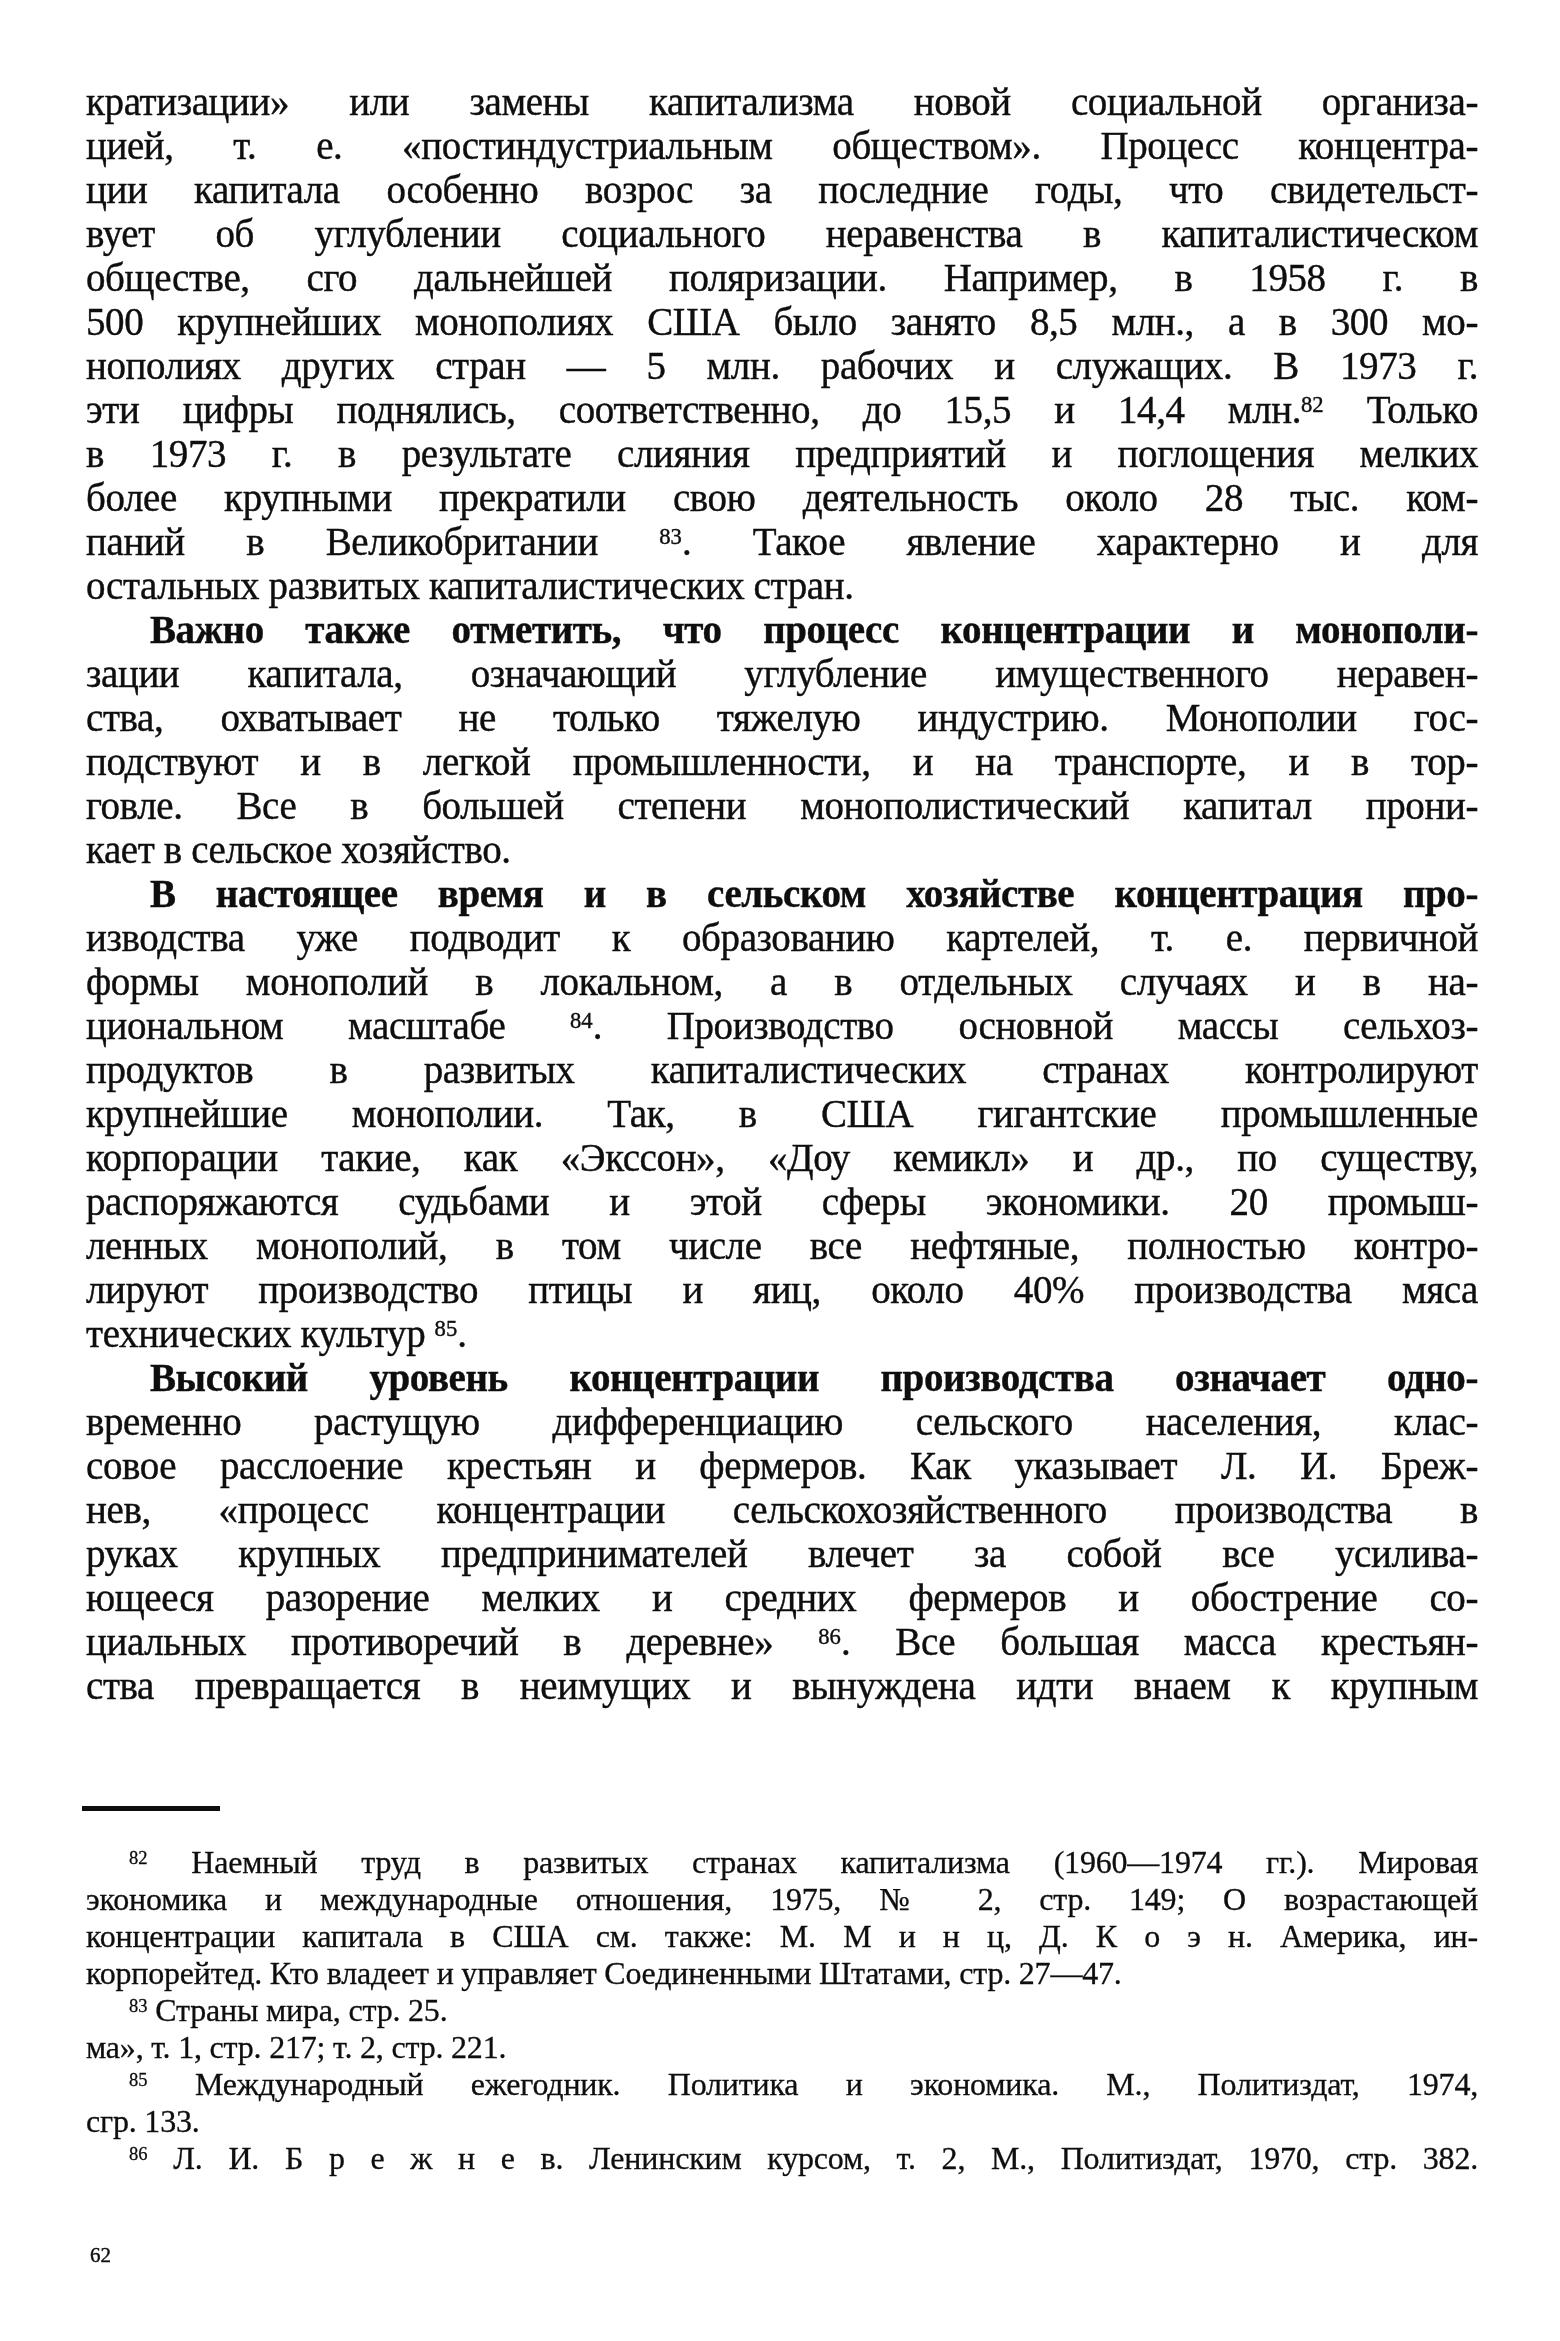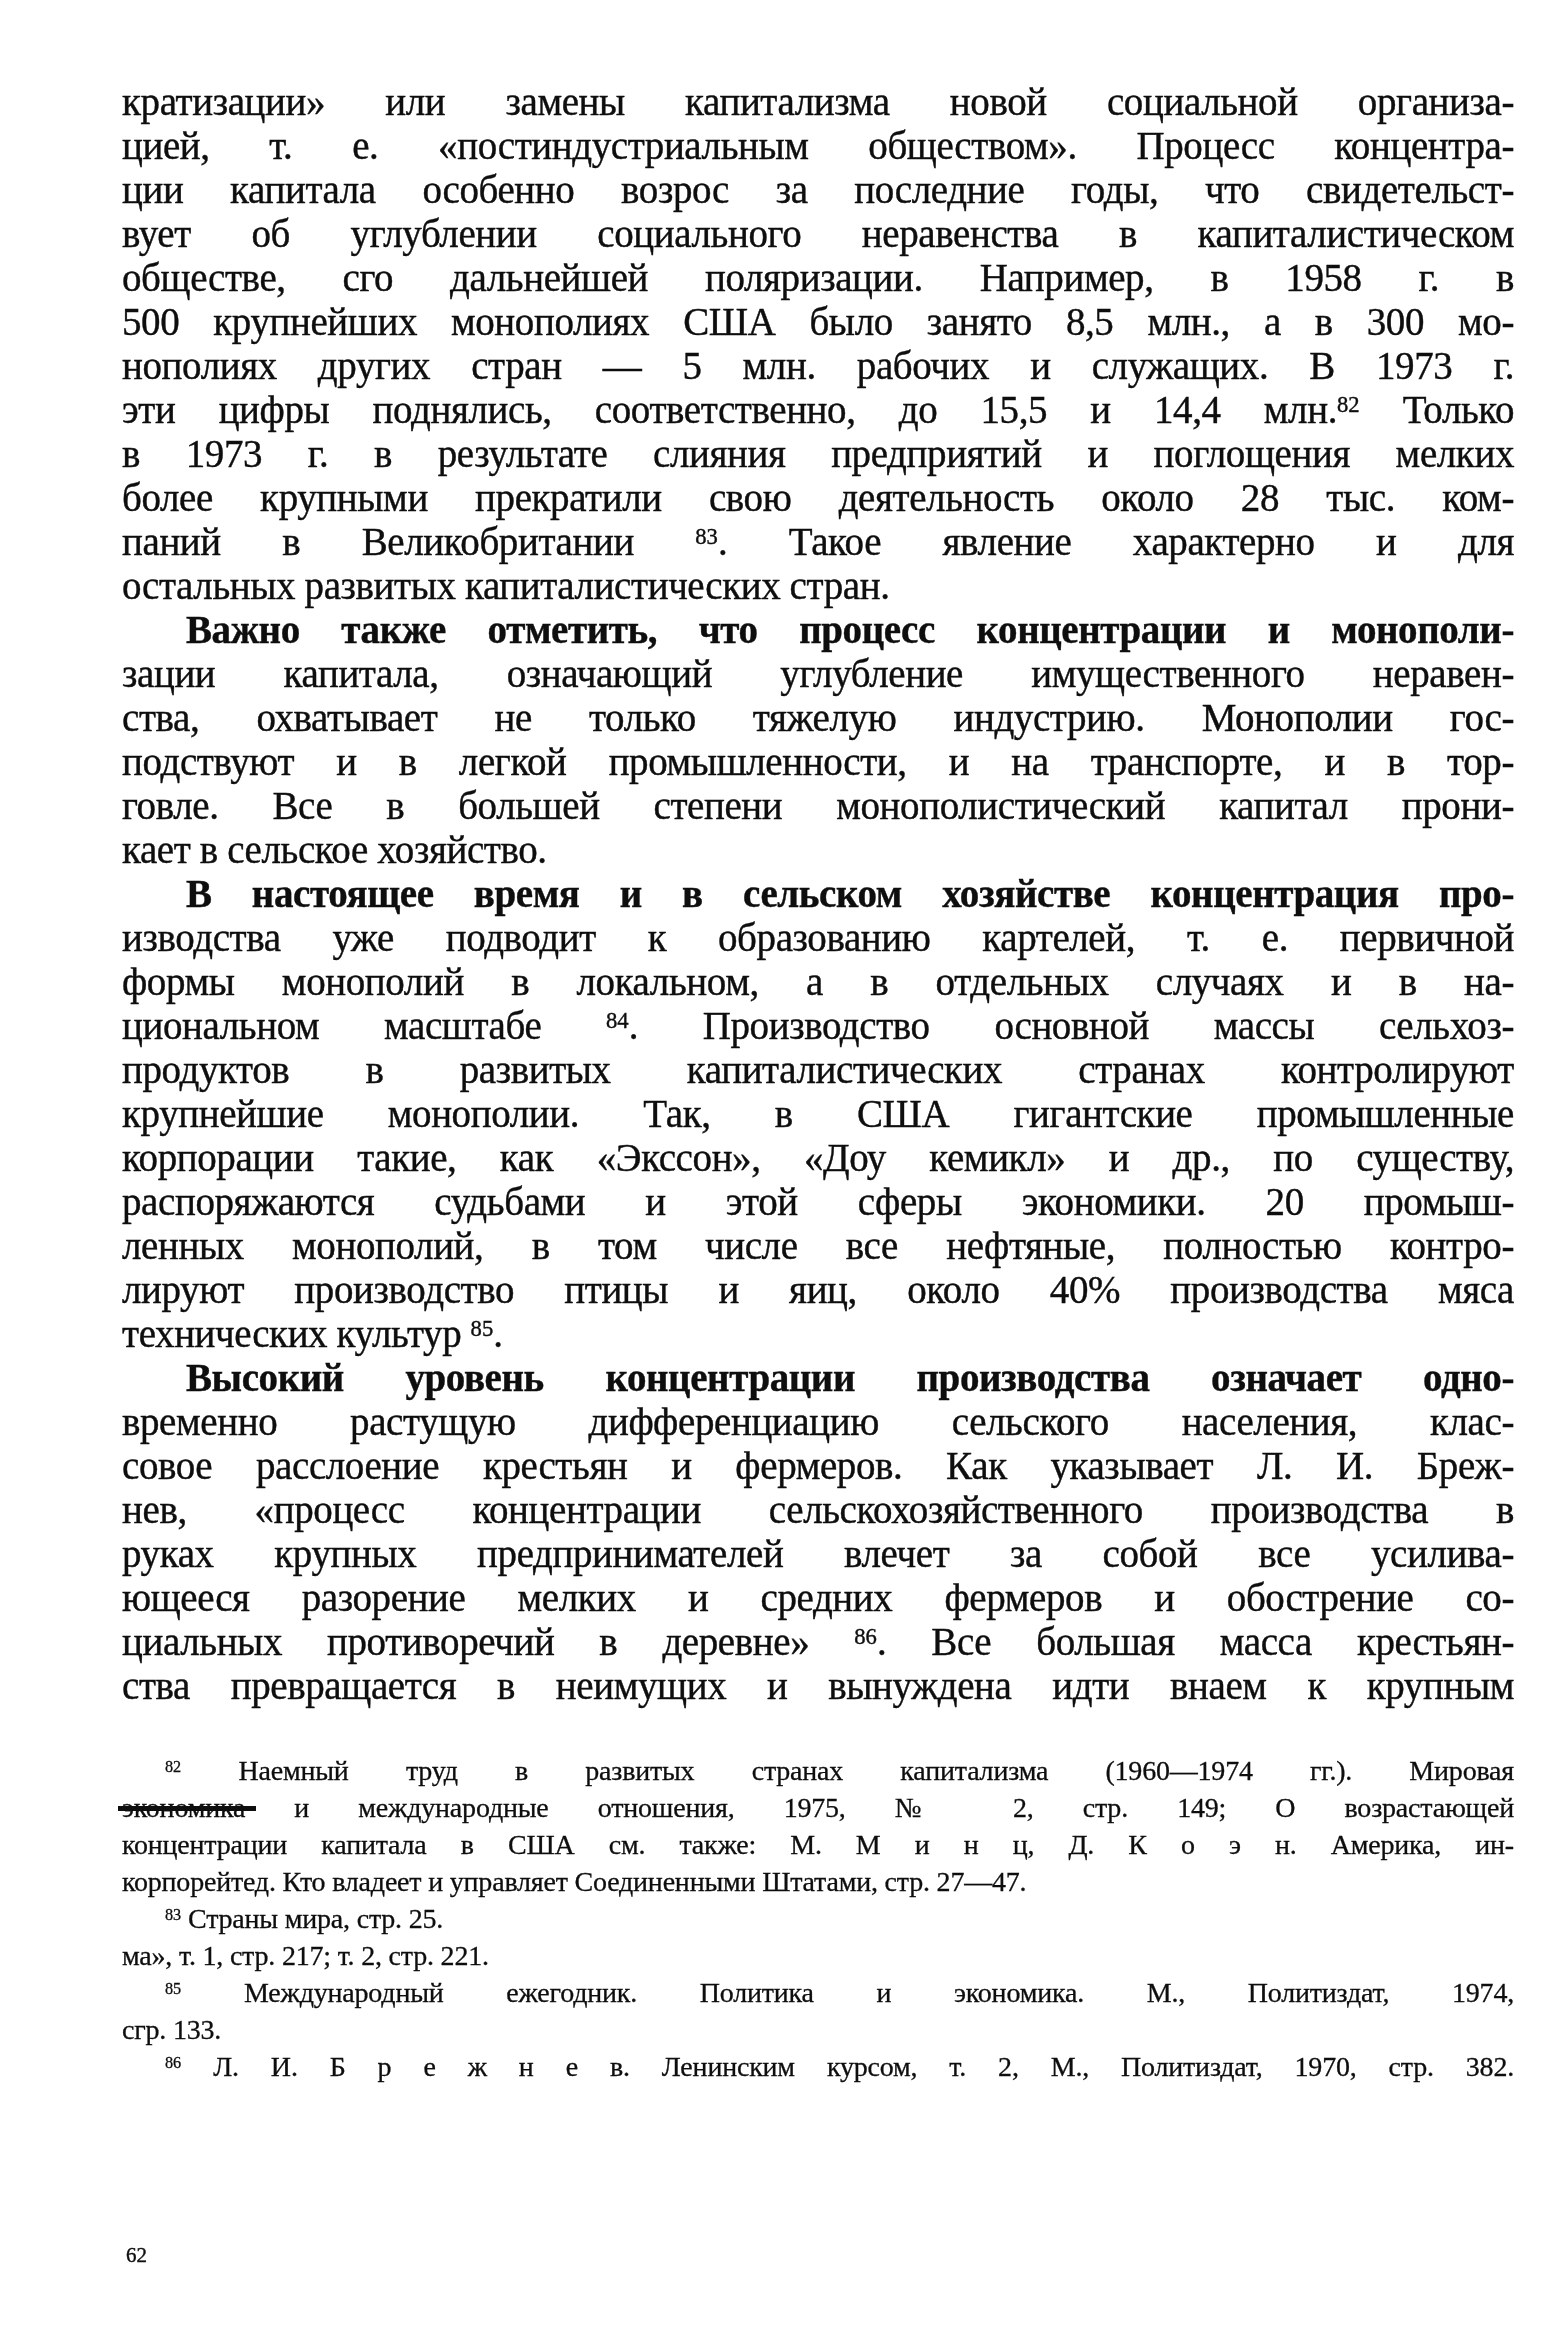--- a/index.html
+++ b/index.html
@@ -7,36 +7,36 @@
   * { box-sizing:border-box; }
   html,body { margin:0; padding:0; }
   body {
     width:1560px; height:2342px;
     background:var(--paper);
     color:var(--ink);
     font-family:"Liberation Serif","DejaVu Serif",serif;
     overflow:hidden;
     position:relative;
   }
-  .page { position:absolute; inset:0;margin-left:36px; }
+  .page { position:absolute; inset:0; }
 
   
   .main-text {
     position:absolute; left:86px; top:80px; width:1392px;
     font-size:39px; line-height:44px; letter-spacing:-0.4px;
     -webkit-text-stroke:0.4px var(--ink);
   }
   .main-text .line { text-align:justify; text-align-last:justify; }
   .main-text .line.end { text-align-last:left; }
   .main-text .line.ind { text-indent:64px;font-weight:bold; }
 
   
   .footnotes {
-    position:absolute; left:86px; top:1752px; width:1392px;
-    font-size:28px; line-height:37px; letter-spacing:-0.2px;
+    position:absolute; left:86px; top:1844px; width:1392px;
+    font-size:32px; line-height:37px; letter-spacing:-0.2px;
     -webkit-text-stroke:0.3px var(--ink);
   }
   .footnotes .line { text-align:justify; text-align-last:justify; }
   .footnotes .line.end { text-align-last:left; }
   .footnotes .line.ind { text-indent:43px; }
 
   sup {
     font-size:58%; line-height:0;
     position:relative; top:-0.5em; vertical-align:baseline;
     letter-spacing:0;

